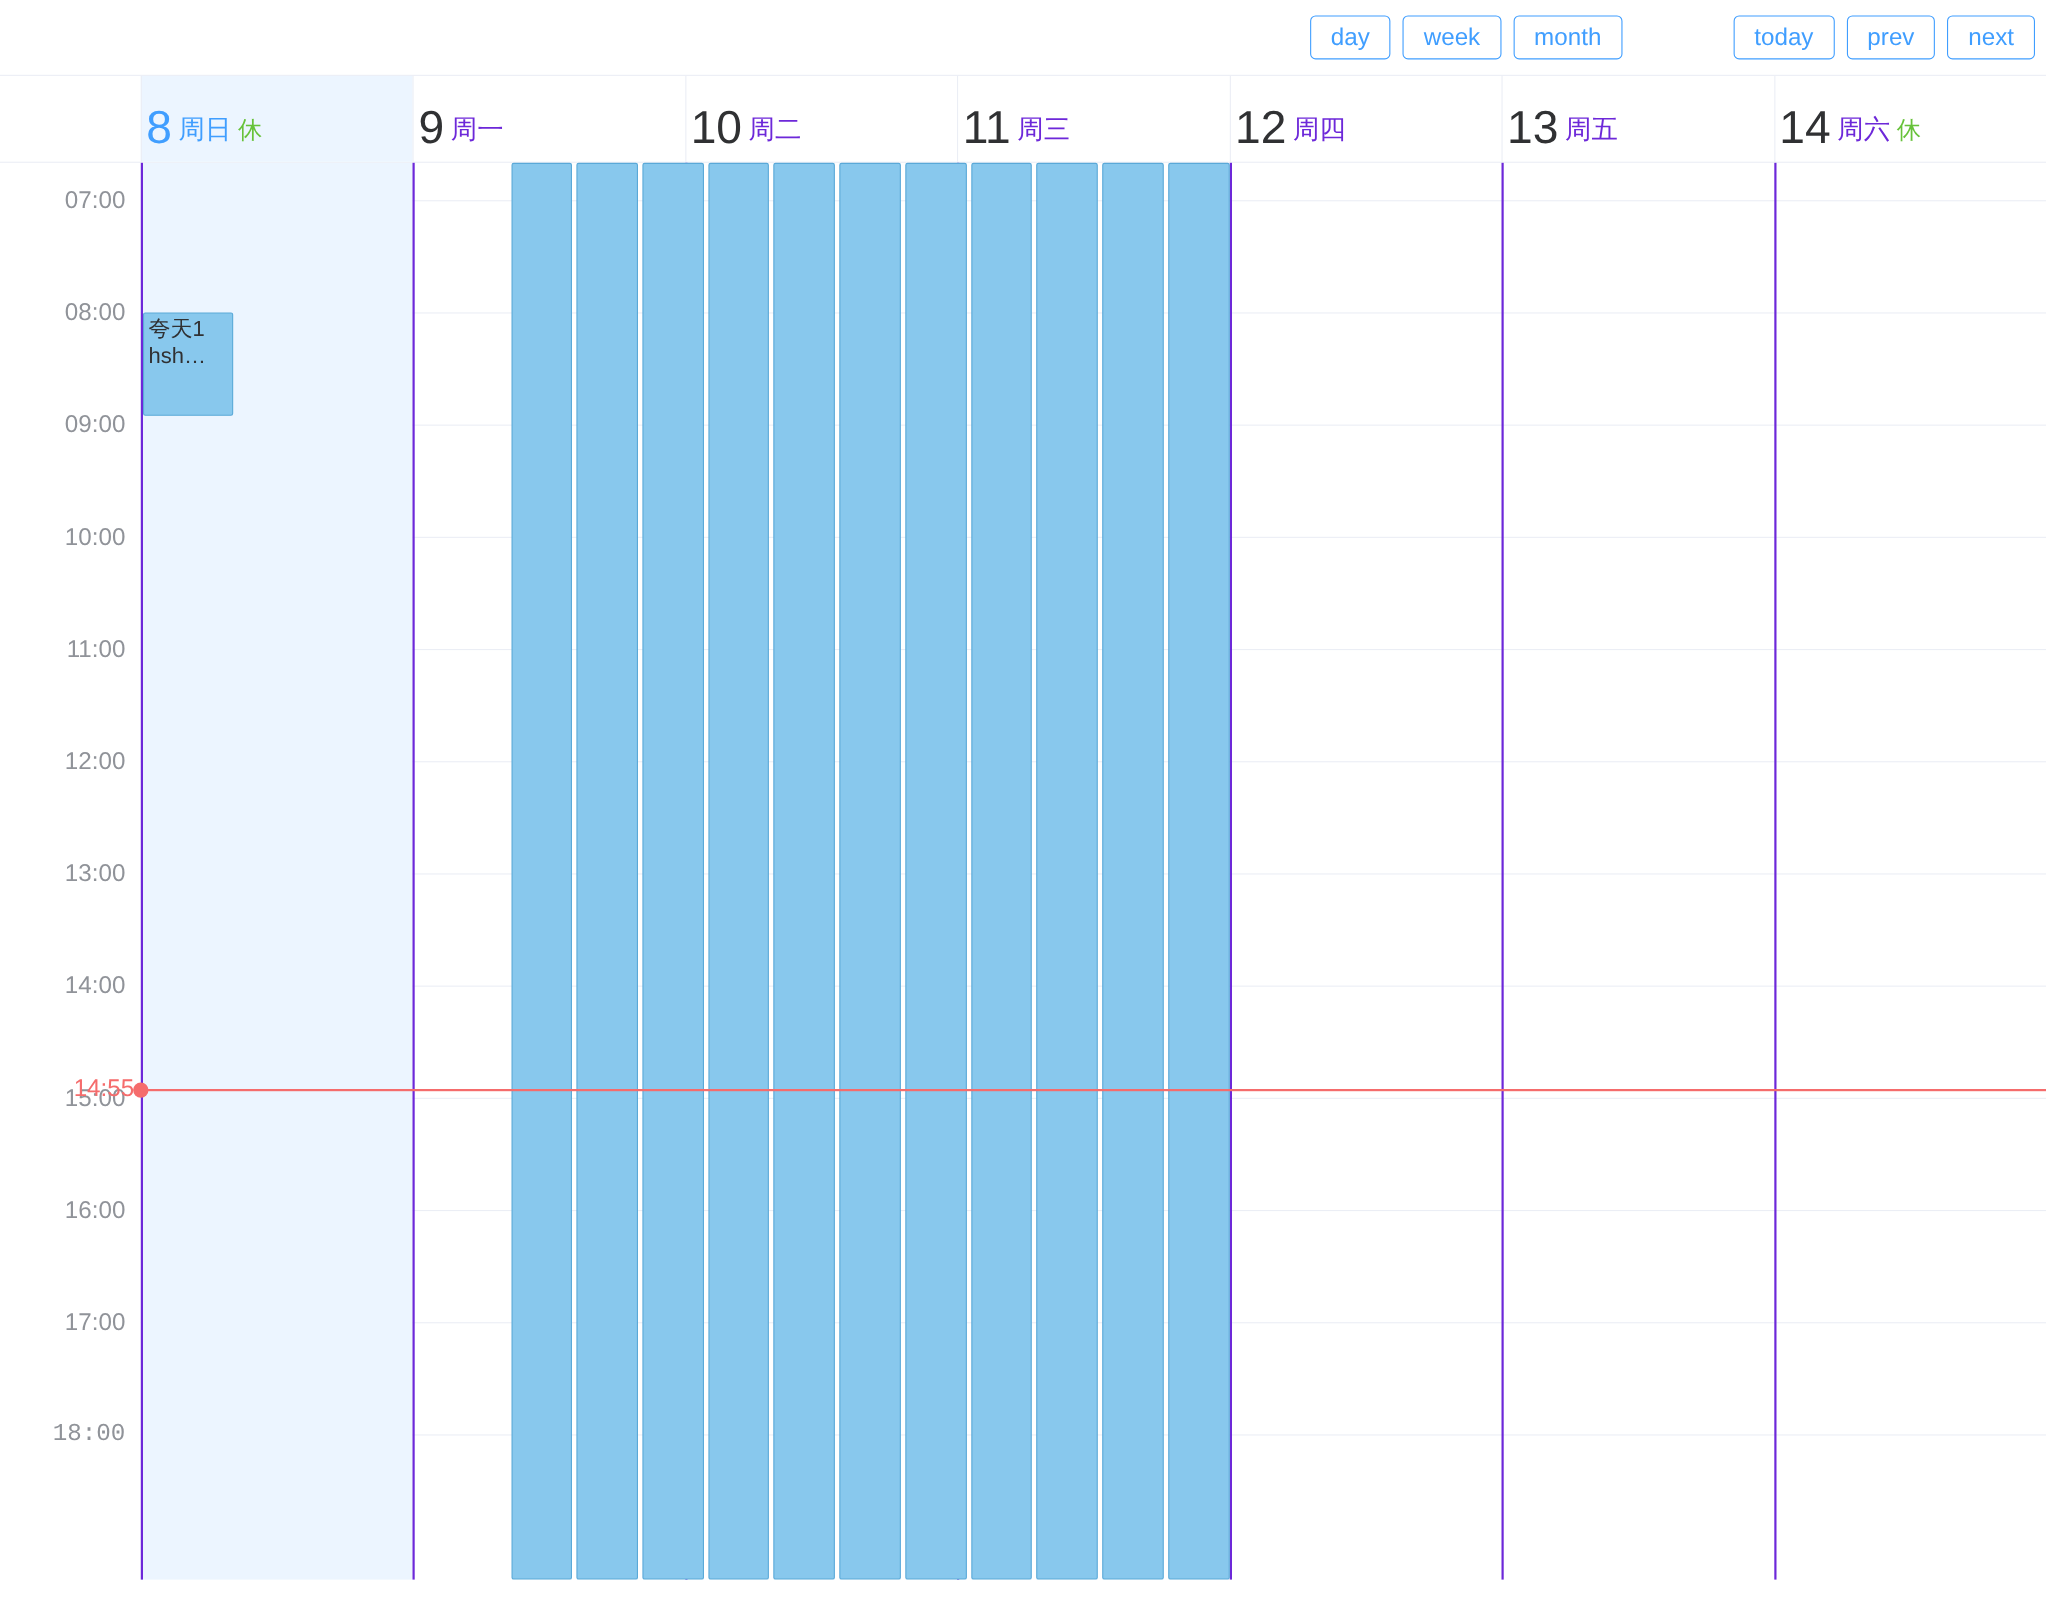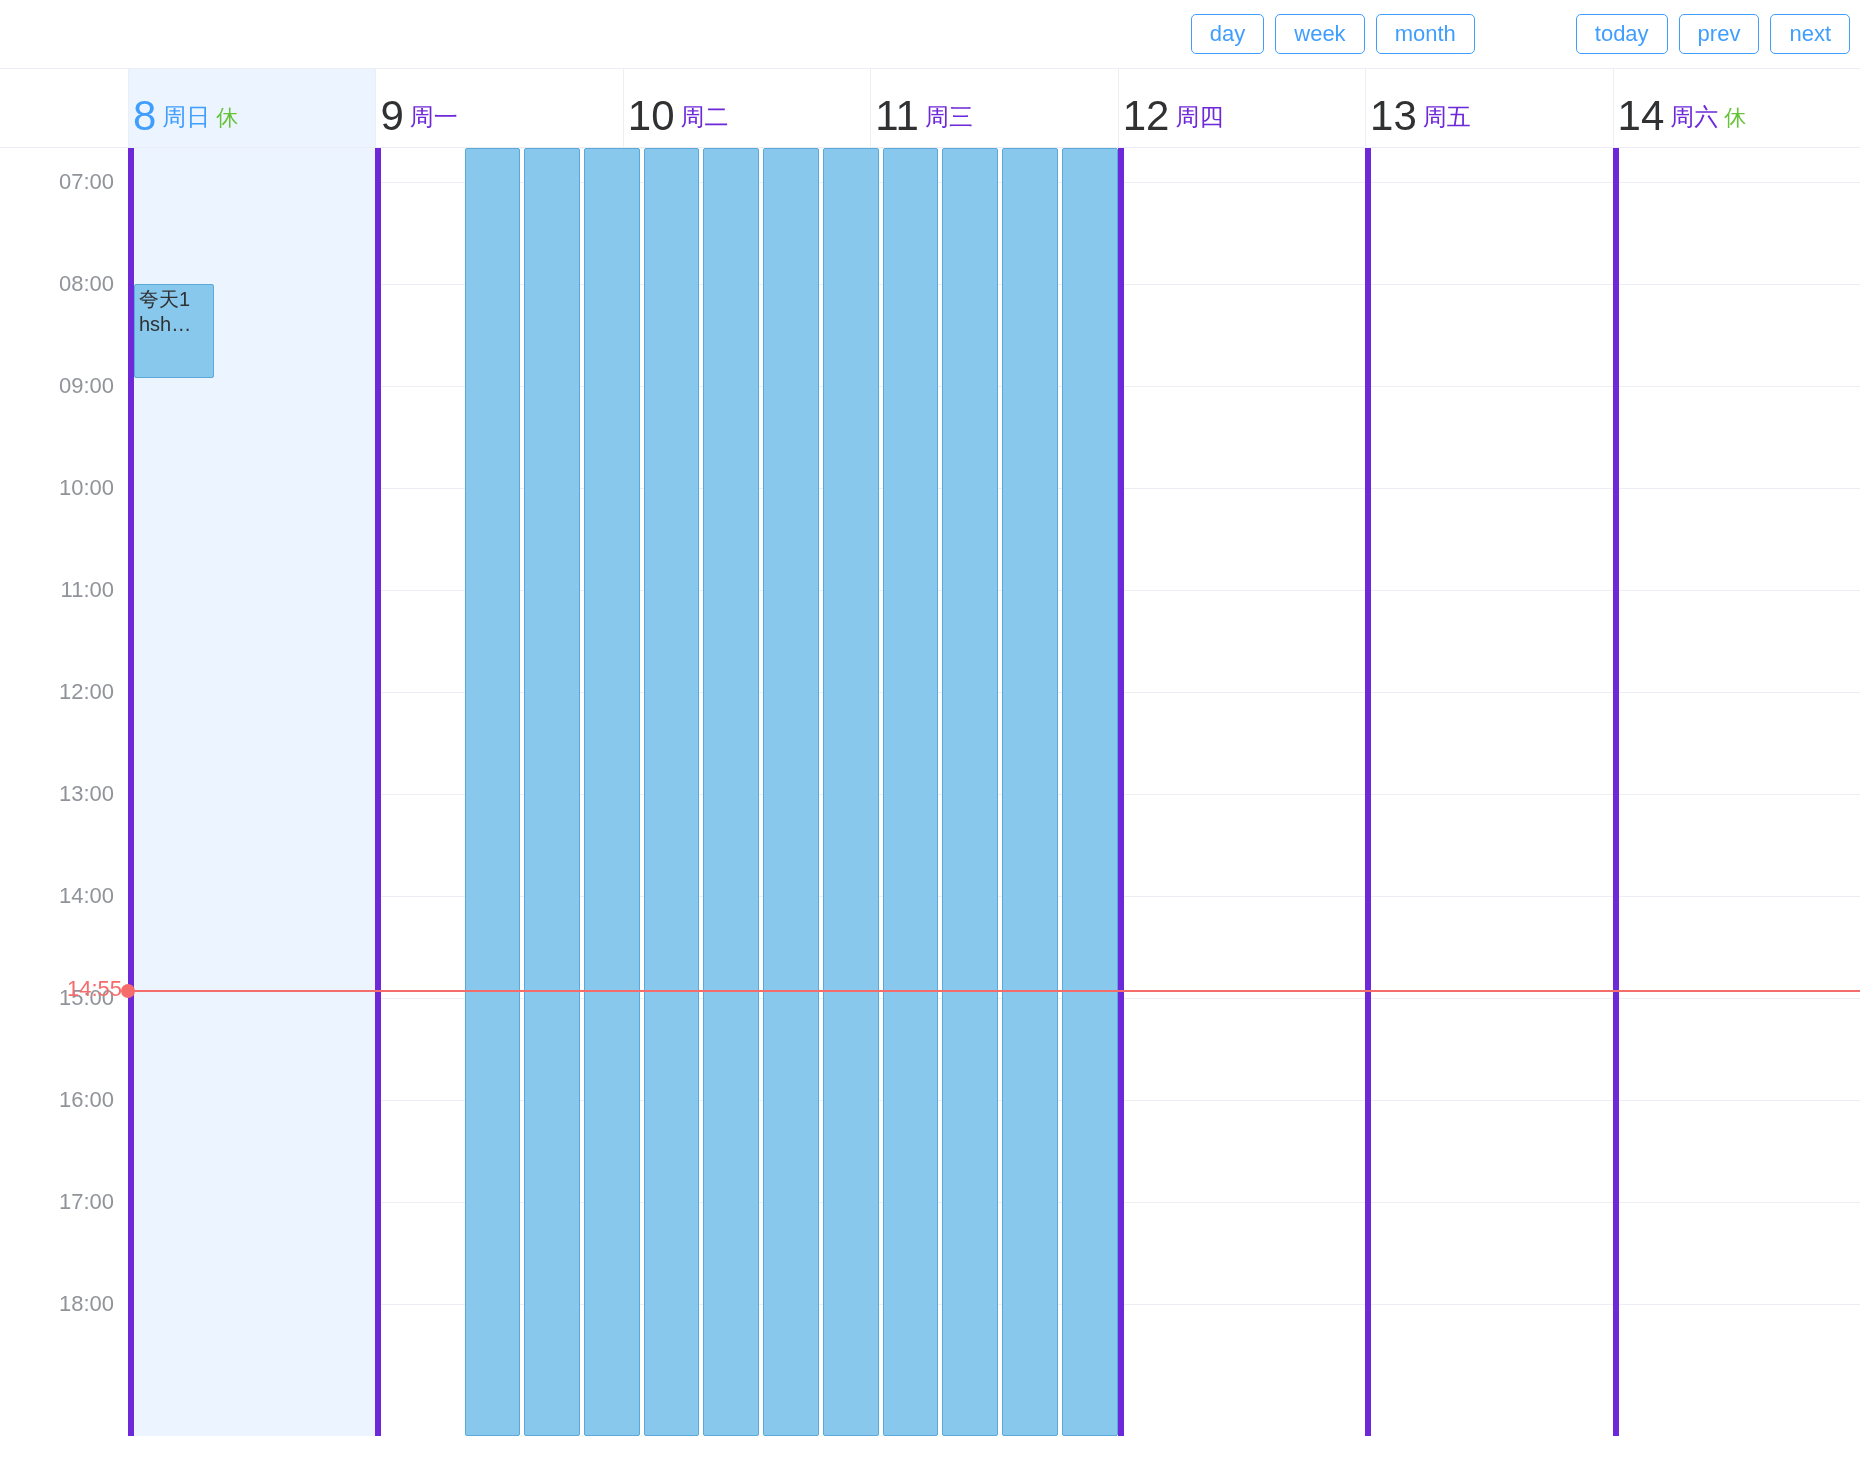--- a/index.html
+++ b/index.html
@@ -89,21 +89,21 @@
   color: #909399;
   transform: translateY(-50%);
 }
 .day-cols {
   flex: 1;
   display: flex;
   position: relative;
 }
 .day-col {
   flex: 1;
-  border-left: 6px solid #6d28d9;
+  border-left: 2px solid #6d28d9;
   position: relative;
 }
 .day-col.today { background: #ecf5ff; }
 .grid-lines {
   position: absolute;
   left: 0; right: 0; top: 0; bottom: 0;
   pointer-events: none;
 }
 .hline {
   position: absolute;
@@ -212,21 +212,21 @@
         <div class="time-label" style="top: 136px;">08:00</div>
         <div class="time-label" style="top: 238px;">09:00</div>
         <div class="time-label" style="top: 340px;">10:00</div>
         <div class="time-label" style="top: 442px;">11:00</div>
         <div class="time-label" style="top: 544px;">12:00</div>
         <div class="time-label" style="top: 646px;">13:00</div>
         <div class="time-label" style="top: 748px;">14:00</div>
         <div class="time-label" style="top: 850px;">15:00</div>
         <div class="time-label" style="top: 952px;">16:00</div>
         <div class="time-label" style="top: 1054px;">17:00</div>
-        <div class="time-label" style="top: 1156px;">18:00</div>
+        <div class="time-label" style="top: 1156px; font-family: Liberation Mono, monospace;">18:00</div>
       </div>
     <div class="day-cols">
       <div class="grid-lines">
           <div class="hline" style="top: 34px;"></div>
           <div class="hline" style="top: 136px;"></div>
           <div class="hline" style="top: 238px;"></div>
           <div class="hline" style="top: 340px;"></div>
           <div class="hline" style="top: 442px;"></div>
           <div class="hline" style="top: 544px;"></div>
           <div class="hline" style="top: 646px;"></div>

